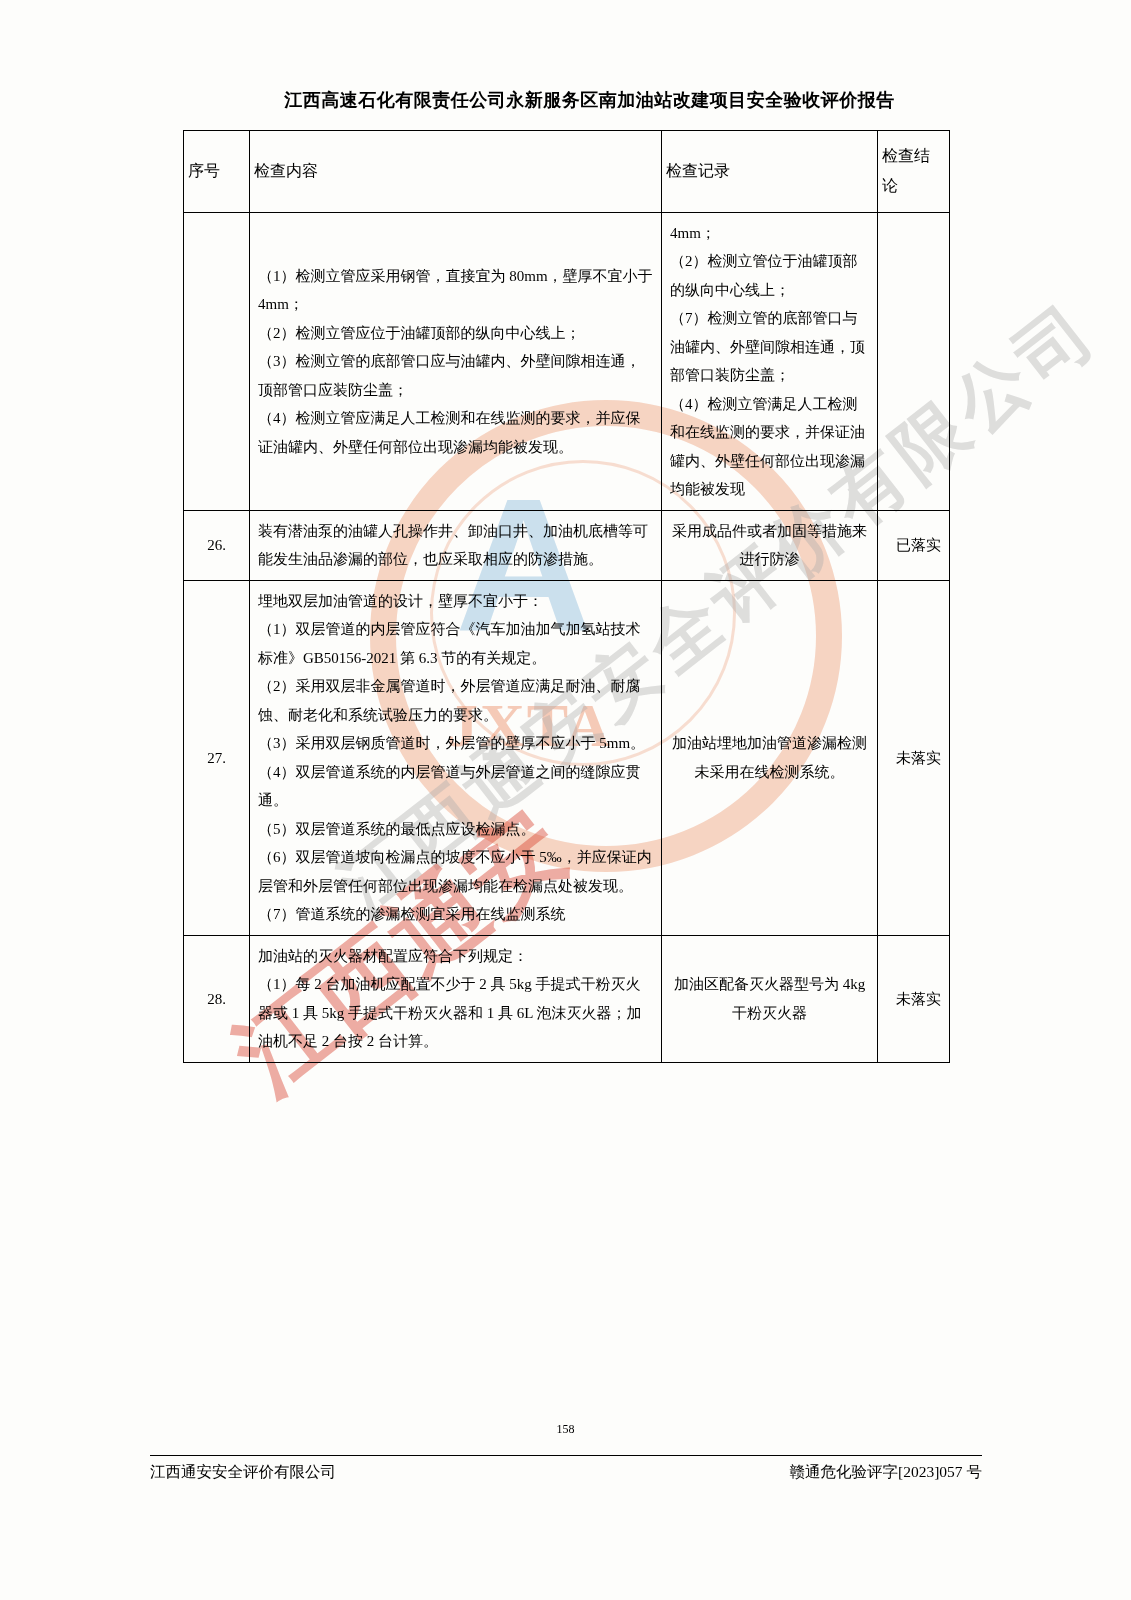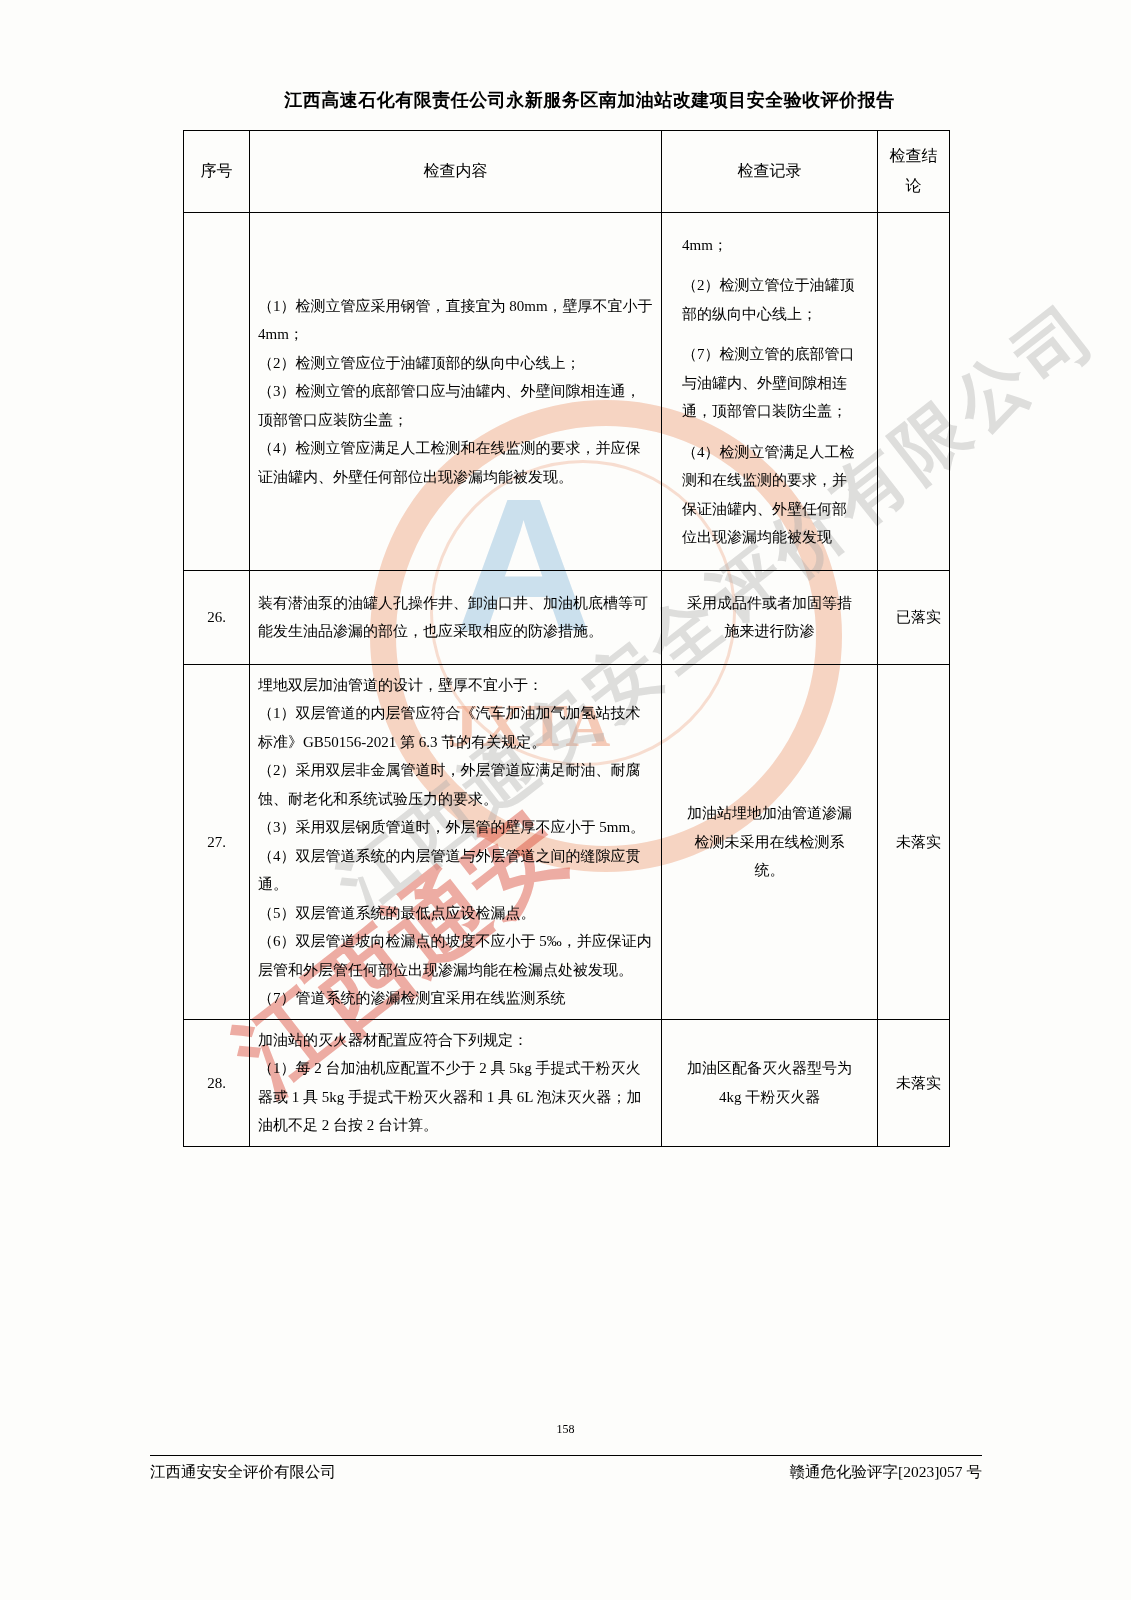--- a/index.html
+++ b/index.html
@@ -122,21 +122,21 @@
     background: transparent;
   }
   table.insp th, table.insp td {
     border: 1px solid #000;
     vertical-align: middle;
     padding: 6px 8px;
     font-size: 15px;
     line-height: 1.9;
   }
   table.insp th {
-    text-align: center;
+    text-align: left;
     font-weight: normal;
     padding: 10px 4px;
     font-size: 16px;
   }
   col.c-no { width: 66px; }
   col.c-content { width: 412px; }
   col.c-record { width: 216px; }
   col.c-concl { width: 72px; }
 
   td.no {
@@ -146,21 +146,21 @@
   }
   td.content p {
     margin: 0;
     text-indent: 0;
   }
   td.record {
     text-align: center;
     font-size: 15px;
     line-height: 1.85;
   }
-  td.record p { margin: 12px; text-align: center; }
+  td.record p { margin: 0; text-align: center; }
   td.record p.left { text-align: left; }
   td.concl {
     text-align: right;
     font-size: 15px;
     line-height: 1.7;
   }
 
   
   .page-number {
     position: absolute;

